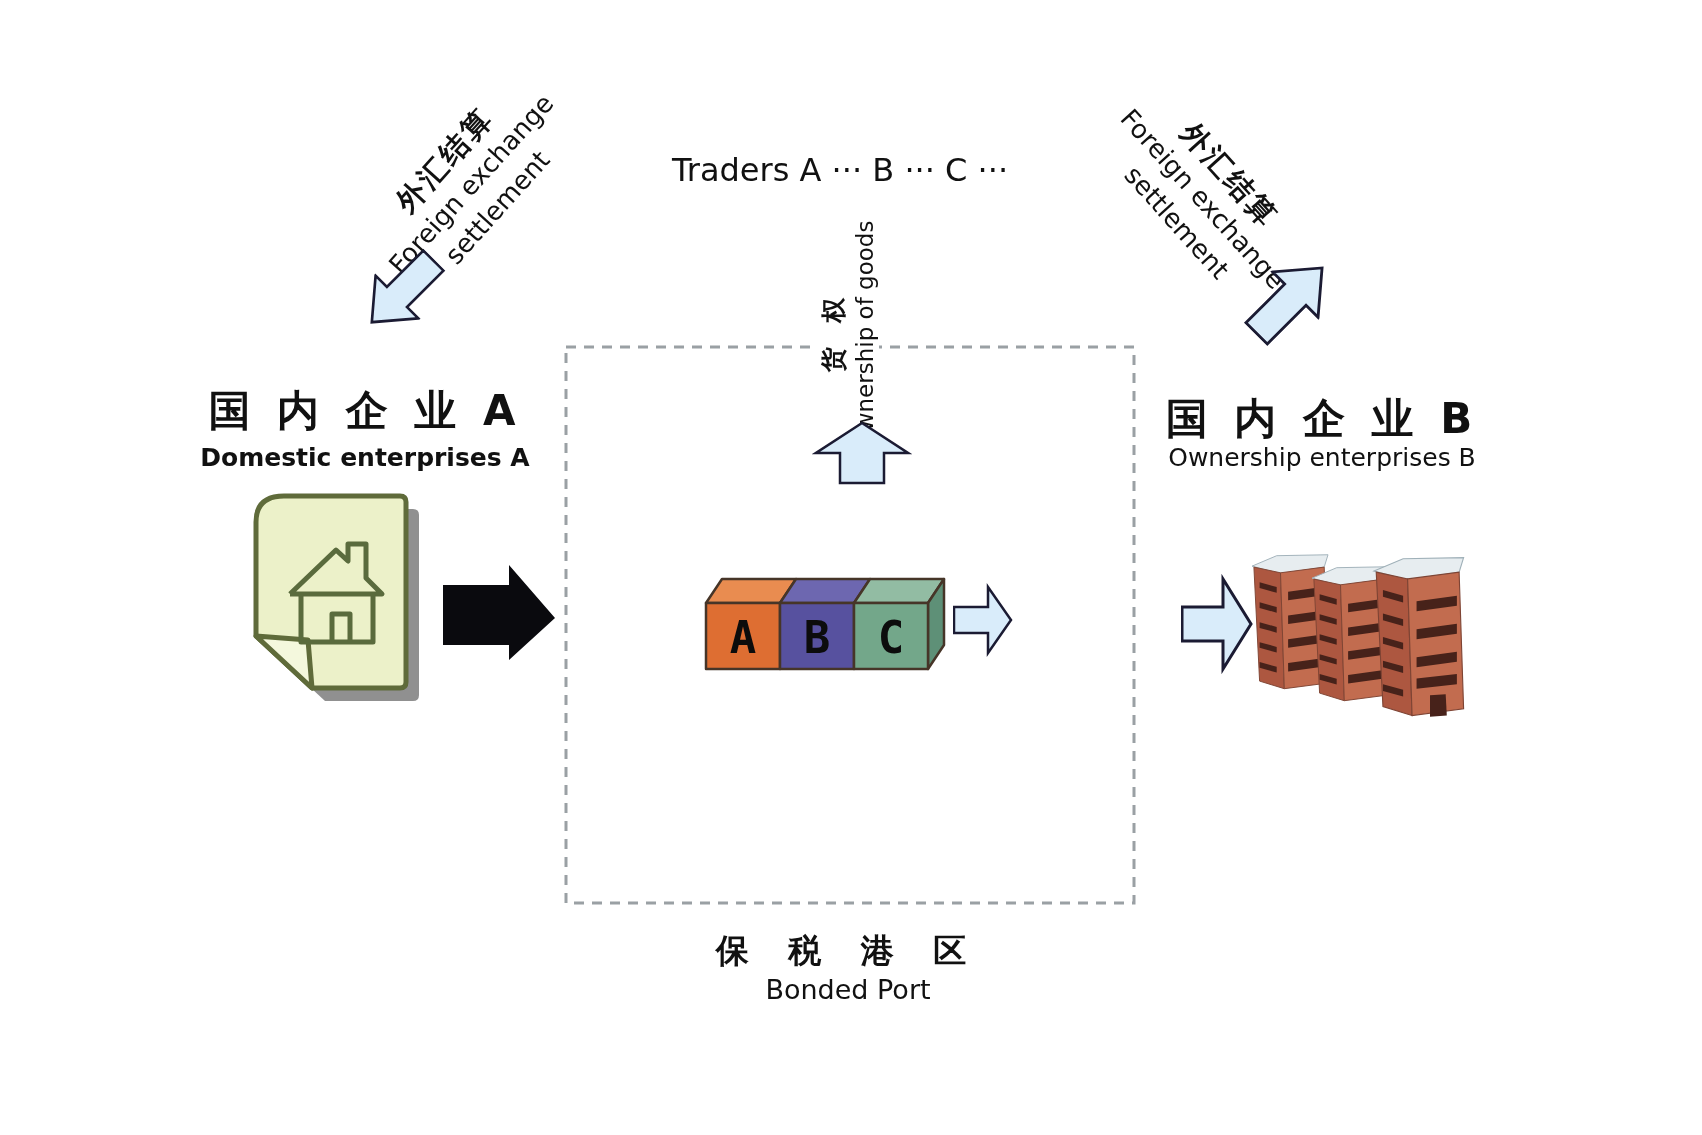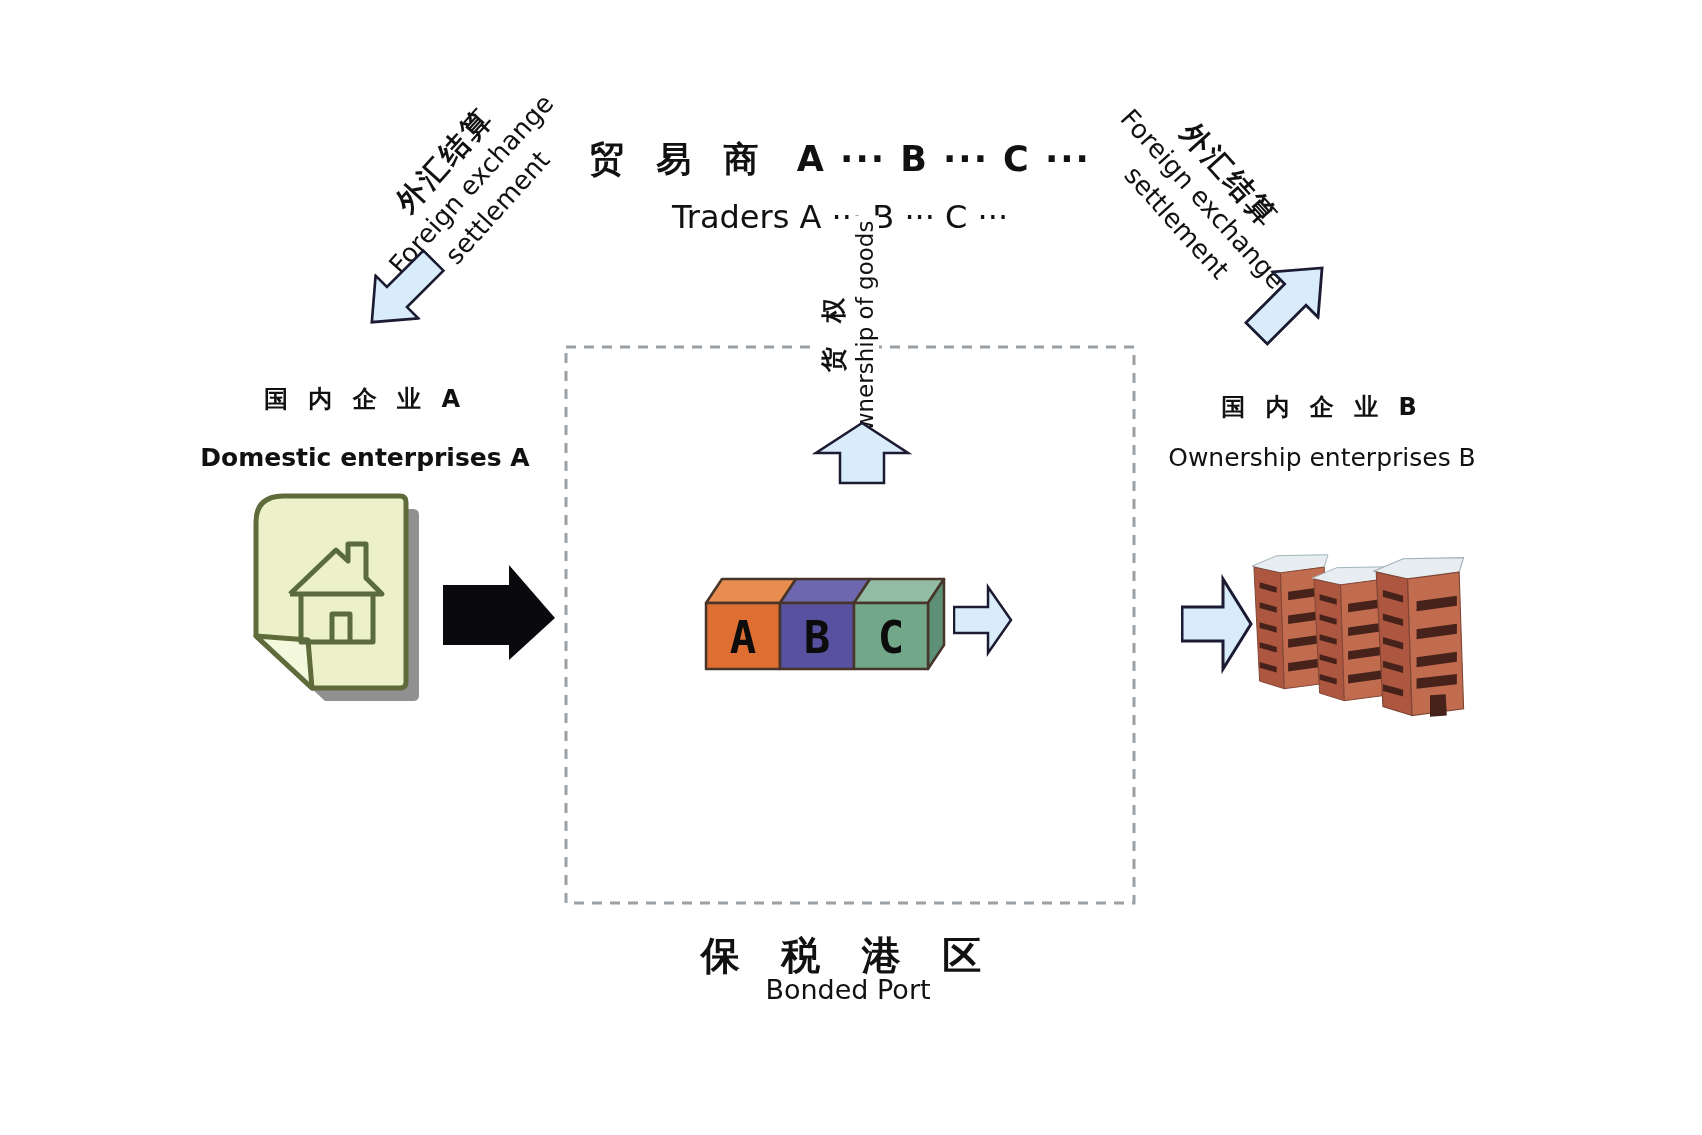--- a/index.html
+++ b/index.html
@@ -1,20 +1,20 @@
 <!DOCTYPE html>
 <html><head>
 <meta charset="utf-8">
 <style>
   html,body{margin:0;padding:0;background:#fff;}
   body{font-family:"DejaVu Sans","Liberation Sans",sans-serif;}
   .canvas{position:relative;width:1702px;height:1135px;background:#fff;overflow:hidden;}
   .abs{position:absolute;}
   .center-text{text-align:center;}
-  .cn-heading{font-size:24px;font-weight:700;color:#111;letter-spacing:6px;white-space:nowrap;}
+  .cn-heading{font-size:42px;font-weight:700;color:#111;letter-spacing:6px;white-space:nowrap;}
   .en-sub{font-size:25px;font-weight:400;color:#111;white-space:nowrap;}
   
   .traders{left:520px;top:136px;width:640px;text-align:center;}
   .traders .l1{font-size:35px;font-weight:700;letter-spacing:2px;white-space:nowrap;color:#111;}
   .traders .l1 .cnpart{letter-spacing:10px;}
   .traders .l2{margin-top:15px;font-size:32px;font-weight:500;white-space:nowrap;color:#111;}
   
   .flow-label{white-space:nowrap;text-align:center;line-height:1.32;color:#111;}
   .flow-label .cn{font-size:29px;font-weight:700;letter-spacing:3px;display:block;}
   .flow-label .en{font-size:26px;font-weight:400;display:block;}
@@ -23,35 +23,34 @@
   
   .vlabel{white-space:nowrap;background:#fff;padding:1px 5px;color:#111;}
   .v-cn{left:833px;top:331px;transform:translate(-50%,-50%) rotate(-90deg);font-size:25px;font-weight:700;letter-spacing:8px;}
   .v-en{left:865px;top:335px;transform:translate(-50%,-50%) rotate(-90deg);font-size:23px;}
   
   .entity-a-cn{left:165px;top:383px;width:400px;}
   .entity-a-en{left:165px;top:443px;width:400px;font-weight:bold;}
   .entity-b-cn{left:1112px;top:383px;width:420px;margin-top:8px;}
   .entity-b-en{left:1112px;top:443px;width:420px;}
   
-  .bonded-cn{left:598px;top:929px;width:500px;font-size:39px;letter-spacing:14px;}
+  .bonded-cn{left:598px;top:929px;width:500px;font-size:33px;letter-spacing:14px;}
   .bonded-en{left:598px;top:974px;width:500px;font-size:27px;}
   svg{display:block;}
 </style>
 </head>
 <body>
 
 <div class="canvas">
 
   <svg class="abs" style="left:564px;top:345px;" width="572" height="560" viewBox="0 0 572 560">
     <rect x="2" y="2" width="568" height="556" fill="none" stroke="#9aa0a4" stroke-width="3" stroke-dasharray="10 8"></rect>
   </svg>
 
   <div class="abs traders">
-    <div class="l1"><span class="cnpart">贸 易 商</span>&nbsp;&nbsp;<span>A ··· B ··· C ···</span></div>
     <div class="l2"><span>Traders</span>&nbsp;<span>A ··· B ··· C ···</span></div>
   </div>
 
   <div class="abs flow-label flow-left">
     <span class="cn">外汇结算</span>
     <span class="en">Foreign exchange</span>
     <span class="en">settlement</span>
   </div>
 
   <div class="abs flow-label flow-right">

